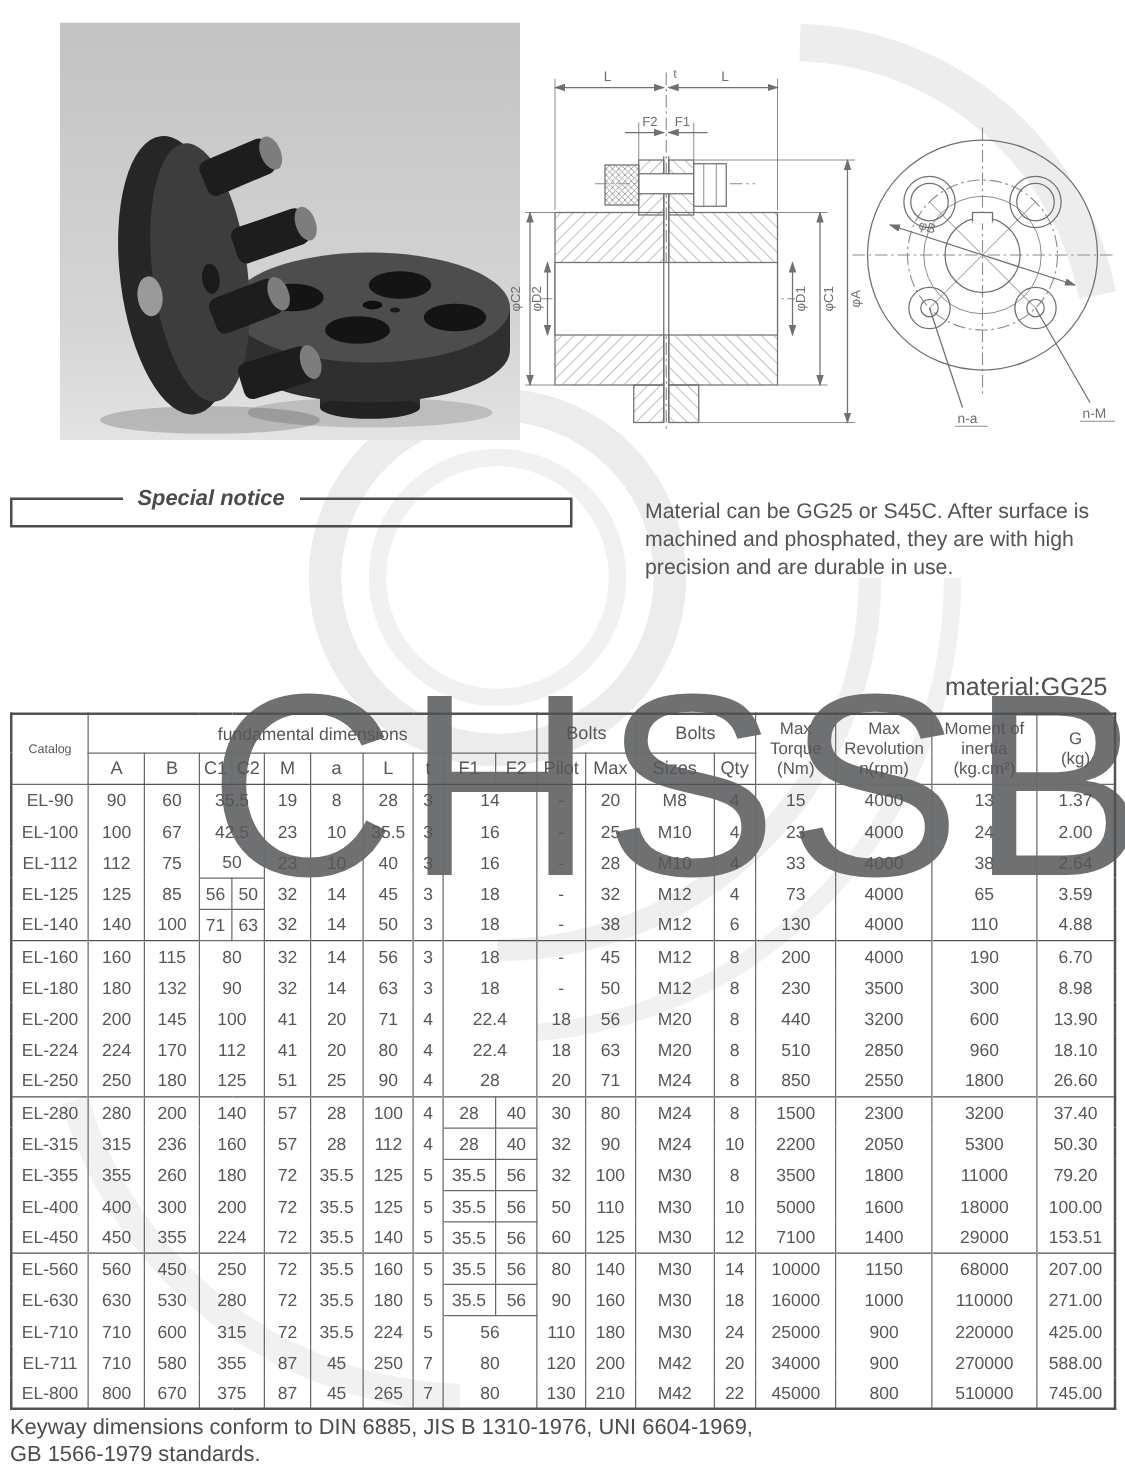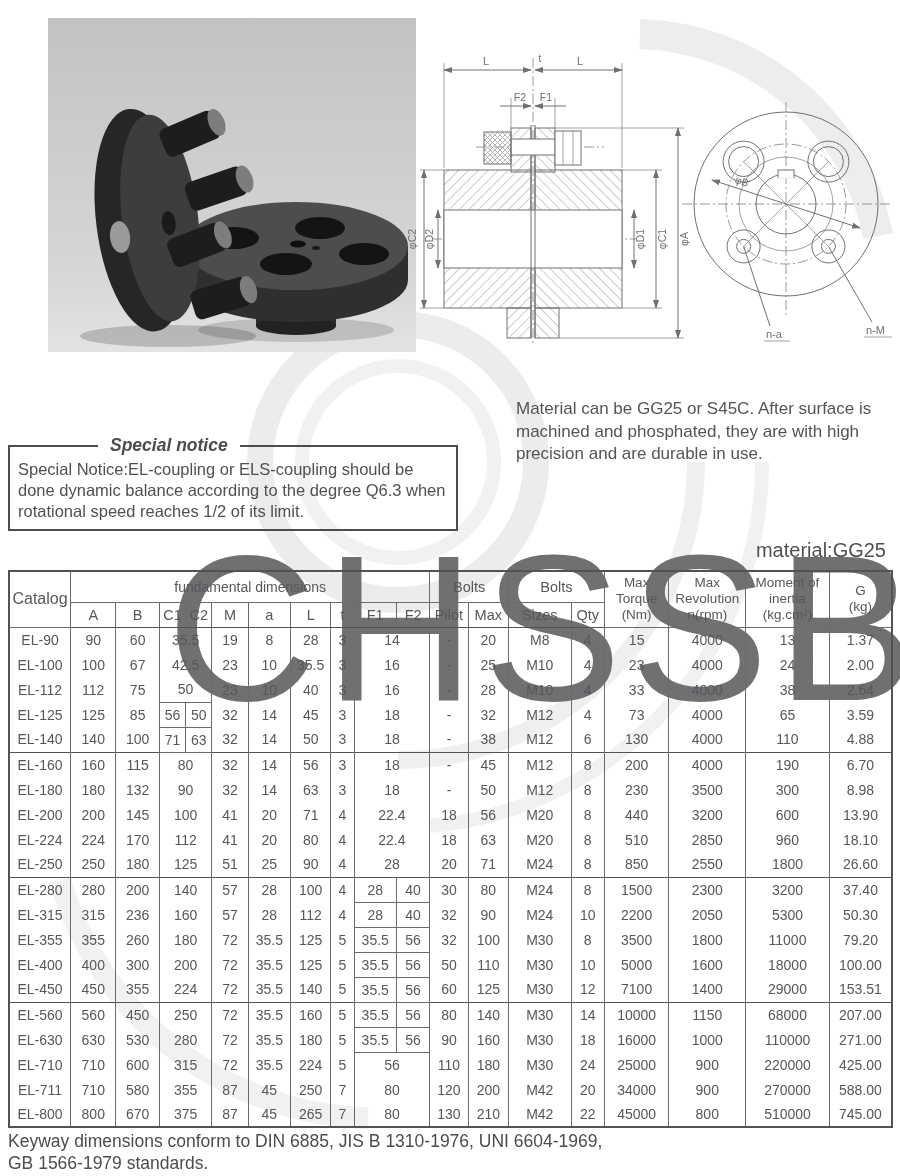--- a/index.html
+++ b/index.html
@@ -15,21 +15,21 @@
   
   #section-drawing { left:400px; top:50px; width:298px; height:300px; }
   #front-drawing { left:678px; top:88px; width:218px; height:262px; }
   svg text { font-family:"Liberation Sans","DejaVu Sans",sans-serif; fill:#6f7072; }
   .dimline { stroke:#6f7072; stroke-width:1; fill:none; }
   .thin { stroke:#8b8c8e; stroke-width:0.8; fill:none; }
   .cline { stroke:#8b8c8e; stroke-width:0.9; fill:none; stroke-dasharray:10 3 2 3; }
 
   
   #notice { left:8px; top:388px; width:450px; }
-  #notice fieldset { border:2px solid #4b4c4e; padding:3px 8px 8px 8px;margin-top:47px; }
+  #notice fieldset { border:2px solid #4b4c4e; padding:3px 8px 8px 8px; }
   #notice legend { margin-left:80px; padding:0 12px; font-weight:bold; font-style:italic;
     font-size:17.5px; color:#4b4c4e; }
   #notice .body { font-size:16.5px; line-height:1.26; color:#4f5052; }
 
   
   #material-para { left:516px; top:398px; width:380px; font-size:17px; line-height:1.33; color:#535456; }
 
   
   #title-row { left:8px; top:514px; width:884px; height:54px; }
   #page-title { font-size:41px; font-weight:800; letter-spacing:-1px; color:#4a4b4d; }
@@ -38,21 +38,21 @@
   
   #table-wrap { left:8px; top:570px; width:885px; }
   table { border-collapse:collapse; table-layout:fixed; width:885px; border:2px solid #515254;
     background:transparent; }
   th,td { border-left:1px solid #6a6b6d; border-right:1px solid #6a6b6d; text-align:center;
     padding:0 1px; font-weight:normal; color:#565759; overflow:hidden; white-space:nowrap; }
   thead th { border:1px solid #6a6b6d; font-size:14.5px; }
   thead tr.h1 th { height:31px; }
   thead tr.h2 th { height:25px; border-bottom:1.5px solid #515254; }
   th.multi { white-space:pre-line; font-size:13.5px; line-height:1.18; }
-  th.c-catalog { font-size:16px; }
+  th.c-catalog { font-size:10px; }
   th.g-fund { font-size:14px; }
   tbody td { height:25px; font-size:14px; border-top:none; border-bottom:none; }
   tbody tr.group-start td { border-top:1.6px solid #515254; }
   tbody td.split { border:1px solid #6a6b6d; }
   tbody td.cat { font-size:14px; }
 
   
   #footer { left:8px; top:1130px; width:880px; font-size:17.5px; line-height:1.28;
     color:#4b4c4e; white-space:pre-line; }
 </style>
@@ -228,21 +228,20 @@
   <text x="88" y="250" font-size="11">n-a</text>
   <line class="thin" x1="86" y1="253" x2="112" y2="253"></line>
   <line class="dimline" x1="150.4" y1="158.4" x2="194" y2="234"></line>
   <text x="188" y="246" font-size="11">n-M</text>
   <line class="thin" x1="186" y1="249" x2="214" y2="249"></line>
 </svg>
 
 <div id="notice" class="layer content">
   <fieldset>
     <legend>Special notice</legend>
-    <div class="body">Special Notice:EL-coupling or ELS-coupling should be done dynamic balance according to the degree Q6.3 when rotational speed reaches 1/2 of its limit.</div>
   </fieldset>
 </div>
 
 <div id="material-para" class="layer content">Material can be GG25 or S45C. After surface is machined and phosphated, they are with high precision and are durable in use.</div>
 
 <div id="title-row" class="layer content">
   <span id="material-note">material:GG25</span>
 </div>
 
 <div id="table-wrap" class="layer content">

